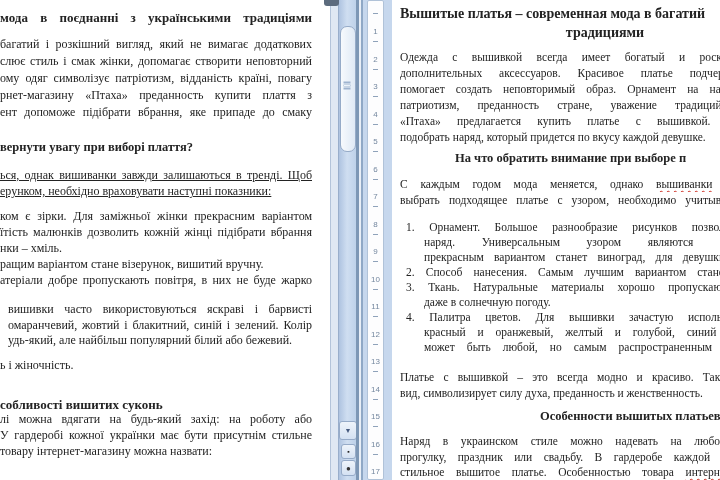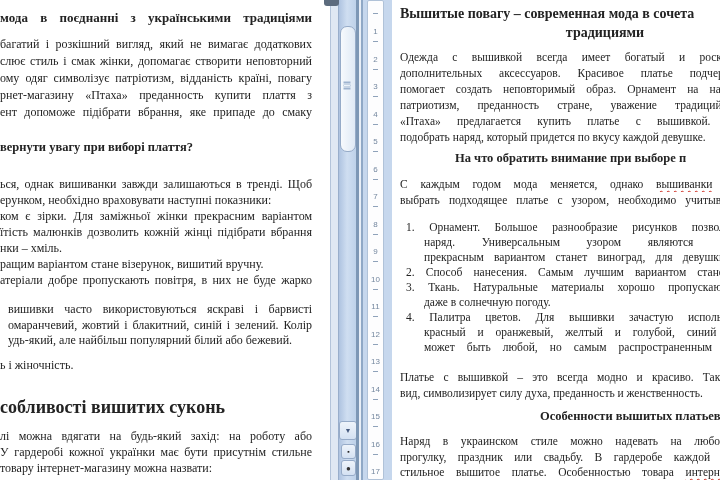--- a/index.html
+++ b/index.html
@@ -12,26 +12,26 @@
   .aj{text-align-last:justify;}
   .al{text-align-last:left;}
   .ac{text-align:center;text-align-last:center;}
   .mis{text-decoration:underline wavy #cc2a1e;text-decoration-thickness:1px;text-underline-offset:2px;}
 
   
   .lb{left:0;width:312px;font-size:12px;}
   #l-title{top:9px;font-size:13px;font-weight:bold;line-height:18px;}
   #l-p1{top:36px;line-height:17px;}  #l-p1 .ln{height:17px;}
   #l-h2{top:139px;font-size:12.5px;font-weight:bold;line-height:17px;white-space:nowrap;}
-  #l-p2{top:176px;line-height:16px;} #l-p2 .ln{height:16px;}
+  #l-p2{top:167px;line-height:16px;text-decoration:underline;} #l-p2 .ln{height:16px;}
   #l-list1{top:208px;line-height:16px;} #l-list1 .ln{height:16px;}
   #l-list2{top:302px;line-height:15.5px;} #l-list2 .ln{height:15.5px;padding-left:8px;}
   #l-p3{top:357px;line-height:17px;} #l-p3 .ln{height:17px;}
-  #l-h3{top:397px;font-size:18px;font-weight:bold;white-space:nowrap;}
-  #l-p4{top:428px;line-height:16px;} #l-p4 .ln{height:16px;}
+  #l-h3{top:397px;font-size:13px;font-weight:bold;white-space:nowrap;}
+  #l-p4{top:411px;line-height:16px;} #l-p4 .ln{height:16px;}
 
   
   .rb{left:400px;width:356px;font-size:11.5px;}
   #r-title{top:4px;width:410px;font-size:14px;font-weight:bold;line-height:19px;}
   #r-title .ln{height:19px;}
   #r-p1{top:49px;line-height:16px;} #r-p1 .ln{height:16px;}
   #r-h2{top:151px;font-size:12.5px;font-weight:bold;padding-left:55px;white-space:nowrap;}
   #r-p2{top:176px;line-height:16px;} #r-p2 .ln{height:16px;}
   #r-list{top:220px;line-height:15px;}
   #r-list .ln{height:15px;padding-left:6px;}
@@ -163,21 +163,21 @@
       <div class="rnum" style="top: 411px;">15</div>
       <div class="rtick" style="top: 425px;"></div>
       <div class="rnum" style="top: 438.5px;">16</div>
       <div class="rtick" style="top: 452.5px;"></div>
       <div class="rnum" style="top: 466px;">17</div>
     </div>
 </div>
 
 <div id="right-page"></div>
 <div class="tblock rb" id="r-title">
-    <div class="ln al"><span>Вышитые повагу – современная мода в сочета</span></div>
+    <div class="ln al"><span>Вышитые платья – современная мода в багатий</span></div>
     <div class="ln ac"><span>традициями</span></div>
   </div>
 <div class="tblock rb" id="r-p1">
     <div class="ln aj"><span>Одежда с вышивкой всегда имеет богатый и роскошный</span></div>
     <div class="ln aj"><span>дополнительных аксессуаров. Красивое платье подчеркивает</span></div>
     <div class="ln aj"><span>помогает создать неповторимый образ. Орнамент на национал</span></div>
     <div class="ln aj"><span>патриотизм, преданность стране, уважение традиций. На</span></div>
     <div class="ln aj"><span>«Птаха» предлагается купить платье с вышивкой. Широ</span></div>
     <div class="ln al"><span>подобрать наряд, который придется по вкусу каждой девушке.</span></div>
   </div>

